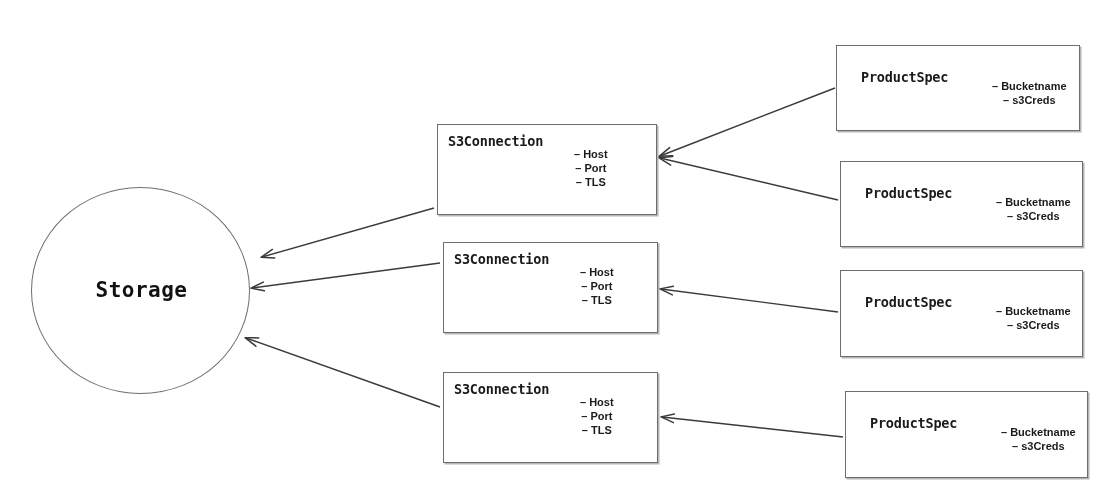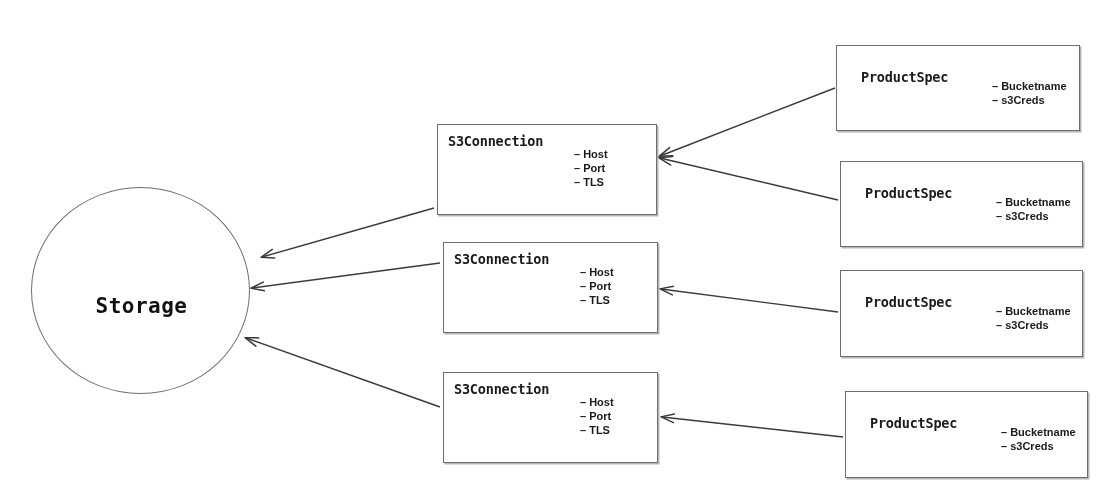--- a/index.html
+++ b/index.html
@@ -25,20 +25,21 @@
     width: 1119px;
     height: 493px;
     pointer-events: none;
   }
   .node-box {
     position: absolute;
     box-sizing: border-box;
     background: #ffffff;
     border: 1.6px solid #6e6e6e;
     box-shadow: 1.5px 1.5px 0 rgba(120,120,120,0.55);
+    text-align: center;
   }
   .node-title {
     position: absolute;
     font-family: "DejaVu Sans Mono", monospace;
     font-size: 13.5px;
     font-weight: 700;
     color: #1a1a1a;
     white-space: nowrap;
     letter-spacing: -0.2px;
   }
@@ -63,21 +64,20 @@
   }
   .circle-label {
     position: absolute;
     font-family: "DejaVu Sans Mono", monospace;
     font-size: 21px;
     font-weight: 700;
     color: #111111;
     white-space: nowrap;
     text-align: center;
     letter-spacing: 0.5px;
-    margin-top: 16px;
   }
 </style>
 </head>
 <body>
 
 <div id="canvas">
 
   <svg id="wires" viewBox="0 0 1119 493" xmlns="http://www.w3.org/2000/svg">
     <defs>
       <marker id="arrowhead" markerWidth="16" markerHeight="16" refX="13" refY="5.5" orient="auto" markerUnits="userSpaceOnUse">

